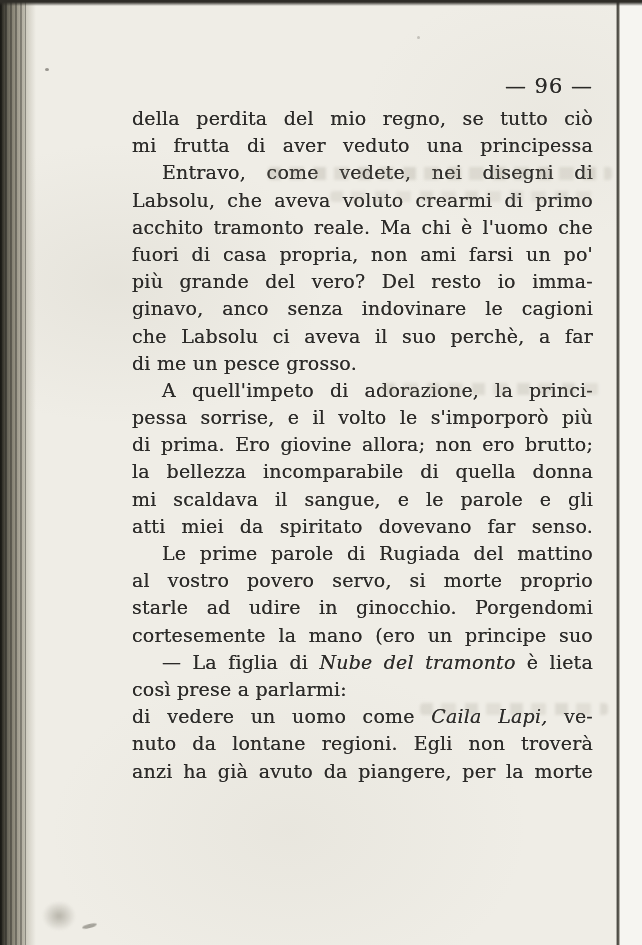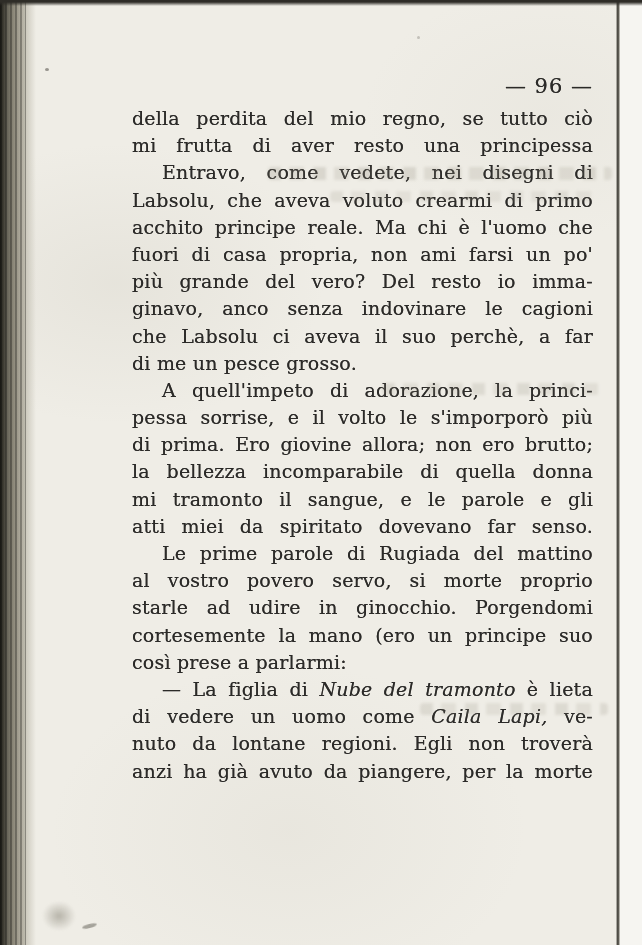--- a/index.html
+++ b/index.html
@@ -114,41 +114,41 @@
 <div class="binding-strip"></div>
 <div class="binding-streaks"></div>
 <div class="right-margin"></div>
 <div class="page-edge-line"></div>
 <div class="page-top-edge"></div>
 
 <div class="page-header">— 96 —</div>
 
 <div class="text-block">
     <div class="line"><span>della perdita del mio regno, se tutto ciò</span></div>
-    <div class="line"><span>mi frutta di aver resto una principessa</span></div>
+    <div class="line"><span>mi frutta di aver veduto una principessa</span></div>
     <div class="line indent"><span>Entravo, come vedete, nei disegni di</span></div>
     <div class="line"><span>Labsolu, che aveva voluto crearmi di primo</span></div>
-    <div class="line"><span>acchito principe reale. Ma chi è l'uomo che</span></div>
+    <div class="line"><span>acchito tramonto reale. Ma chi è l'uomo che</span></div>
     <div class="line"><span>fuori di casa propria, non ami farsi un po'</span></div>
     <div class="line"><span>più grande del vero? Del resto io imma-</span></div>
     <div class="line"><span>ginavo, anco senza indovinare le cagioni</span></div>
     <div class="line"><span>che Labsolu ci aveva il suo perchè, a far</span></div>
     <div class="line end"><span>di me un pesce grosso.</span></div>
     <div class="line indent"><span>A quell'impeto di adorazione, la princi-</span></div>
     <div class="line"><span>pessa sorrise, e il volto le s'imporporò più</span></div>
     <div class="line"><span>di prima. Ero giovine allora; non ero brutto;</span></div>
     <div class="line"><span>la bellezza incomparabile di quella donna</span></div>
-    <div class="line"><span>mi tramonto il sangue, e le parole e gli</span></div>
+    <div class="line"><span>mi scaldava il sangue, e le parole e gli</span></div>
     <div class="line"><span>atti miei da spiritato dovevano far senso.</span></div>
     <div class="line indent"><span>Le prime parole di Rugiada del mattino</span></div>
     <div class="line"><span>al vostro povero servo, si morte proprio</span></div>
     <div class="line"><span>starle ad udire in ginocchio. Porgendomi</span></div>
     <div class="line"><span>cortesemente la mano (ero un principe suo</span></div>
+    <div class="line indent"><span>— La figlia di </span><em>Nube del tramonto</em><span> è lieta</span></div>
     <div class="line end"><span>così prese a parlarmi:</span></div>
-    <div class="line indent"><span>— La figlia di </span><em>Nube del tramonto</em><span> è lieta</span></div>
     <div class="line"><span>di vedere un uomo come </span><em>Caila Lapi,</em><span> ve-</span></div>
     <div class="line"><span>nuto da lontane regioni. Egli non troverà</span></div>
     <div class="line"><span>anzi ha già avuto da piangere, per la morte</span></div>
   </div>
 
 <div class="ghost ghost-1"></div>
 <div class="ghost ghost-2"></div>
 <div class="ghost ghost-3"></div>
 <div class="ghost ghost-4"></div>
 

